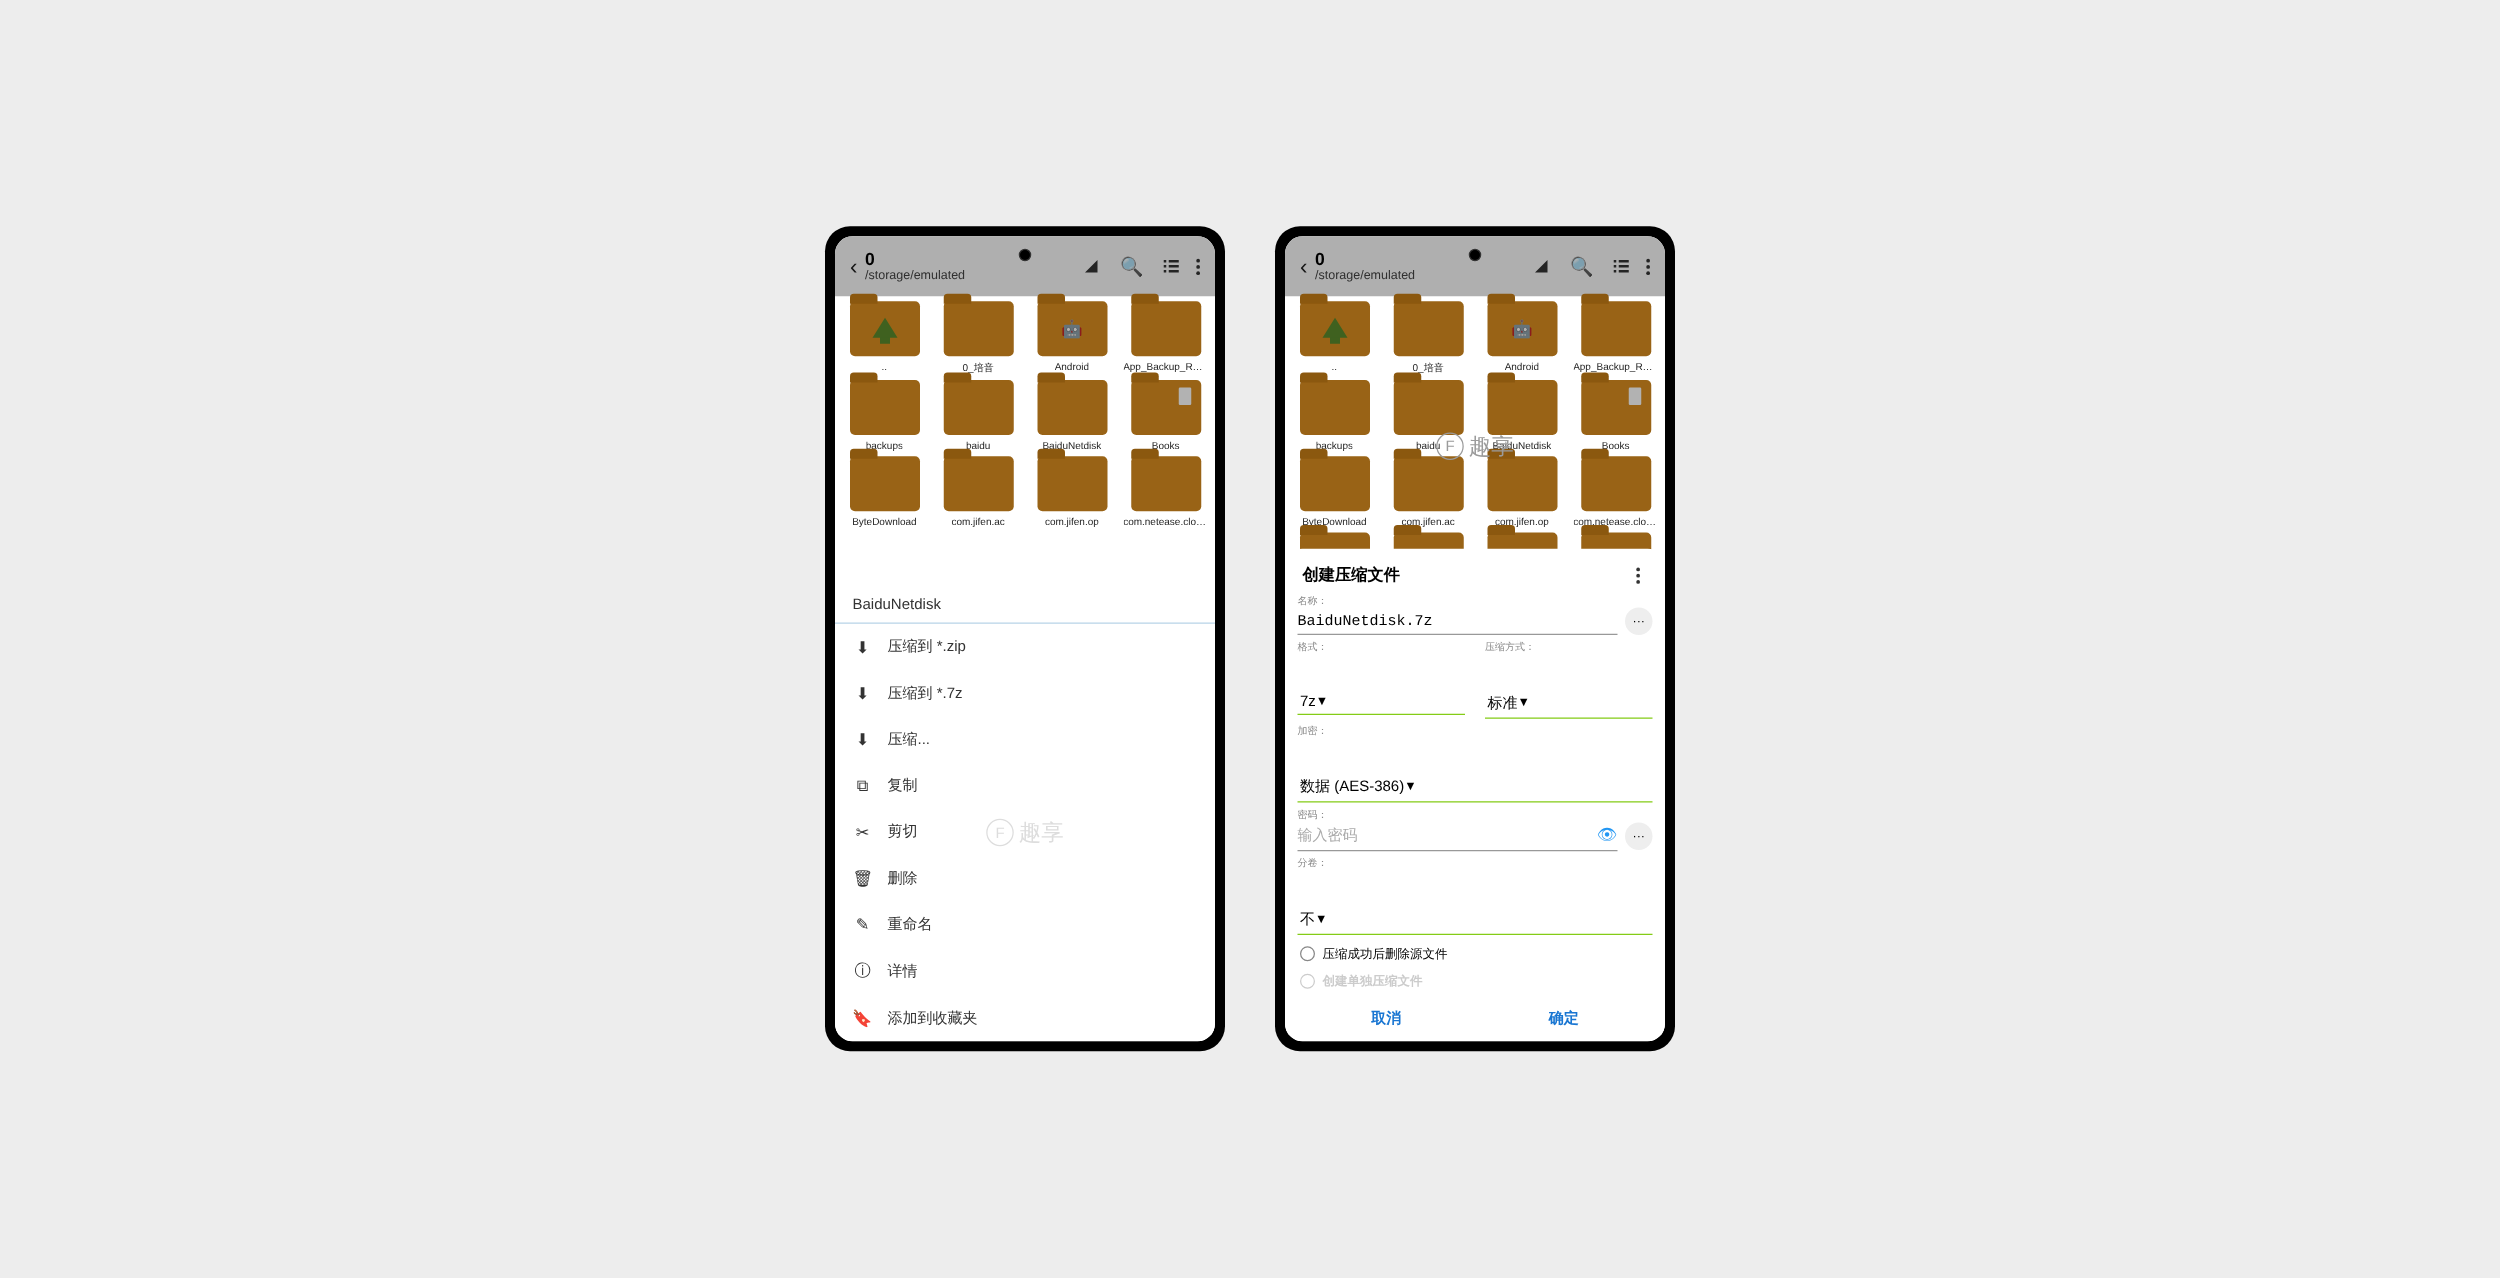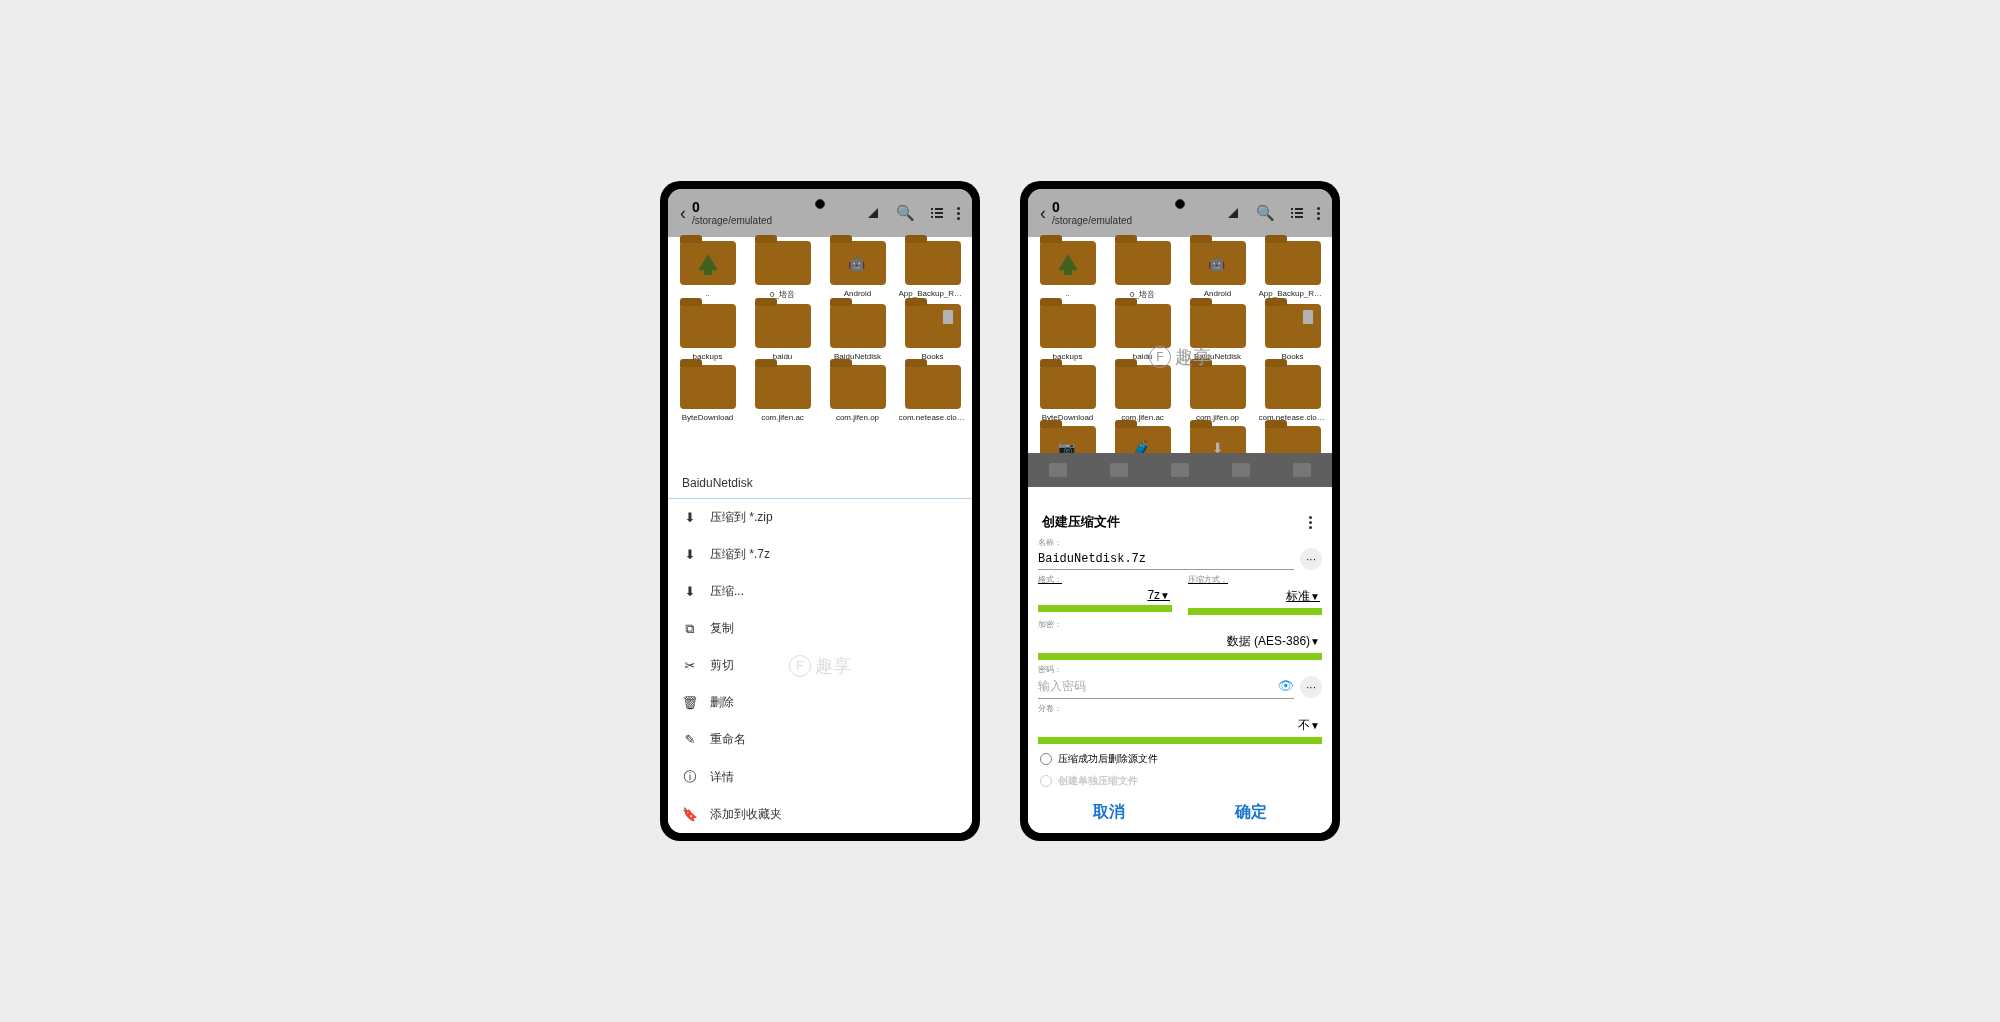--- a/index.html
+++ b/index.html
@@ -36,32 +36,32 @@
 .menu-item .mi { width: 16px; text-align: center; font-size: 13px; }
 .watermark { position: absolute; left: 50%; top: 50%; transform: translate(-50%, -50%); font-size: 18px; color: #ddd; display: flex; align-items: center; gap: 4px; }
 .watermark .wc { width: 22px; height: 22px; border: 1px solid #ddd; border-radius: 50%; display: flex; align-items: center; justify-content: center; font-size: 12px; }
 .dialog { position: absolute; bottom: 0; left: 0; right: 0; background: #fff; border-radius: 14px 14px 0 0; padding: 10px 10px 6px; }
 .dialog-hdr { display: flex; justify-content: space-between; align-items: center; padding: 2px 4px 6px; }
 .dialog-hdr .dt { font-size: 13px; font-weight: bold; }
 .field { margin-bottom: 4px; }
 .field-label { font-size: 8px; color: #888; }
 .field-row { display: flex; align-items: center; gap: 6px; }
 .field-input { flex: 1; font-size: 12px; padding: 3px 0; border-bottom: 1px solid #999; font-family: Liberation Mono, monospace; }
-.row2 { display: flex; gap: 16px; text-decoration: underline; }
+.row2 { display: flex; gap: 16px; }
 .row2 .half { flex: 1; }
-.drop { display: flex; justify-content: flex-end; align-items: center; font-size: 12px; padding: 3px 2px; border-bottom: 7px solid #84cc16; }
+.drop { display: flex; justify-content: flex-start; align-items: center; font-size: 12px; padding: 3px 2px; border-bottom: 1px solid #84cc16; margin-top: 28px; }
 .drop .arr { font-size: 10px; }
 .small-btn { width: 22px; height: 22px; background: #eee; border-radius: 11px; display: flex; align-items: center; justify-content: center; font-size: 10px; }
 .eye { color: #2196f3; font-size: 13px; }
 .chk-row { display: flex; align-items: center; gap: 6px; font-size: 10px; padding: 4px 2px; }
 .chk { width: 12px; height: 12px; border: 1.5px solid #888; border-radius: 50%; }
 .chk.dis { border-color: #ccc; }
 .dis-txt { color: #ccc; font-weight: bold; }
 .btn-row { display: flex; justify-content: space-around; padding: 10px 0 4px; }
-.btn-row span { font-size: 16px; color: #1976d2; font-weight: bold; }
+.btn-row span { font-size: 12px; color: #1976d2; font-weight: bold; }
 .bottom-bar { position: absolute; bottom: 0; left: 0; right: 0; height: 34px; background: #888; display: flex; justify-content: space-around; align-items: center; }
 .bottom-bar i { width: 18px; height: 14px; background: #aaa; border-radius: 2px; }
 .placeholder-txt { color: #aaa; }
 </style>
 </head>
 <body>
 
 <div class="phone">
   <div class="camera"></div>
   <div class="screen">

